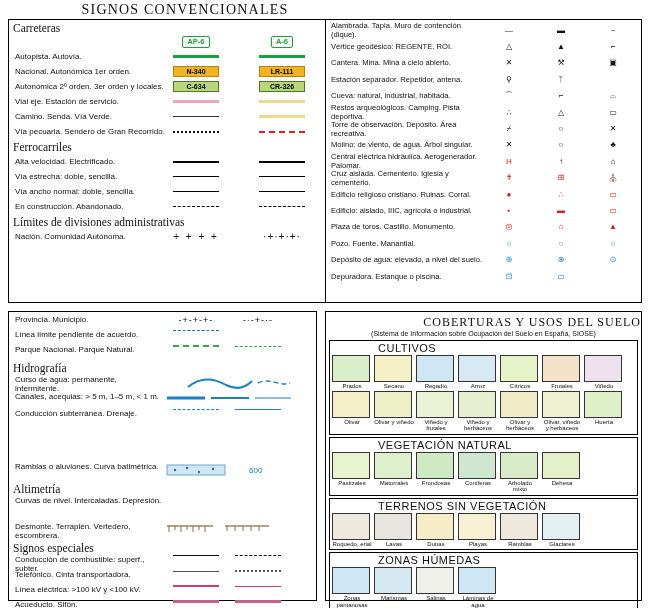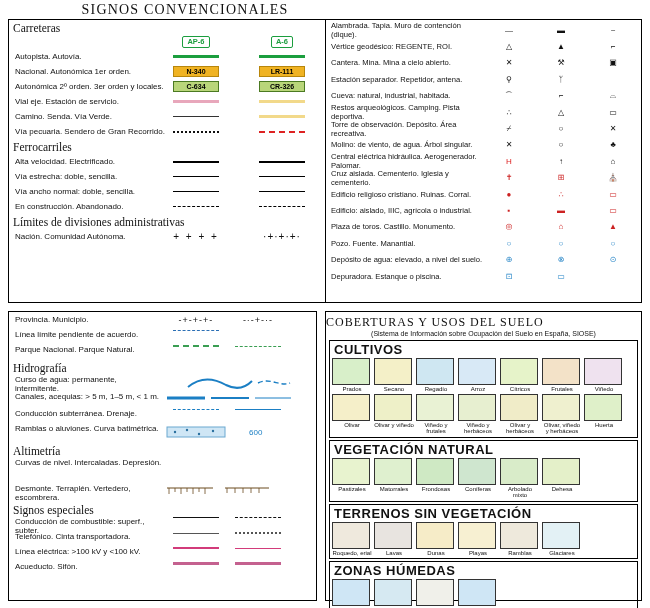--- a/index.html
+++ b/index.html
@@ -54,28 +54,28 @@
   .rrow .rlbl{width:152px;}
   .rcell{width:52px;display:flex;align-items:center;justify-content:center;font-size:8px;}
 
   
   .brow{display:flex;align-items:flex-start;height:15px;font-size:8px;padding-left:6px;}
   .brow .blbl{width:150px;}
   .bsym{flex:1;display:flex;align-items:center;}
 
   
   .siose-title{
-    text-align:left;font-family:"Liberation Serif", serif;
+    text-align:right;font-family:"Liberation Serif", serif;
     font-size:12px;letter-spacing:1px;padding-top:3px;
   }
   .siose-sub{text-align:center;font-size:7px;padding-bottom:2px;}
   .grp{
     border:1px solid #000;margin:1px 3px 2px 3px;padding:1px 2px 2px 2px;position:relative;
   }
-  .grp-h{font-size:13px;font-weight:bold;letter-spacing:.5px;padding-left:2px;}
+  .grp-h{font-size:11px;font-weight:normal;letter-spacing:.5px;padding-left:2px;margin-left:44px;}
   .tiles{display:flex;justify-content:flex-start;gap:2px;padding-top:1px;flex-wrap:nowrap;}
   .tile{width:40px;}
   .swatch{width:38px;height:27px;border:1px solid #333;box-sizing:border-box;position:relative;overflow:hidden;}
   .cap{font-size:6px;text-align:center;line-height:6.5px;padding-top:1px;}
 </style>
 </head>
 <body>
 
 <div class="title-main">SIGNOS  CONVENCIONALES</div>
 
@@ -377,21 +377,21 @@
     <div class="blbl">Conducción subterránea. Drenaje.</div>
     <div class="bsym">
       <div class="cell">
           <div class="dash" style="border-top:1px dashed #1b7fc4;"></div>
         </div>
       <div class="cell">
           <div class="ln" style="border-top:1px solid #1b7fc4;"></div>
         </div>
     </div>
   </div>
-  <div class="brow" style="height:19px;">
+  <div class="brow" style="height:19px;margin-top:38px;">
     <div class="blbl">Ramblas o aluviones. Curva batimétrica.</div>
     <div class="bsym">
       <svg width="80" height="16">
         <rect x="2" y="3" width="58" height="10" fill="#cfe6f5" stroke="#6aa8d0"></rect>
         <circle cx="10" cy="8" r="1.2" fill="#2a6f9e"></circle>
           <circle cx="22" cy="6" r="1.2" fill="#2a6f9e"></circle>
         <circle cx="34" cy="10" r="1.2" fill="#2a6f9e"></circle>
           <circle cx="48" cy="7" r="1.2" fill="#2a6f9e"></circle>
       </svg>
       <span style="color:#1b7fc4;font-size:8px;margin-left:4px;">600</span>

